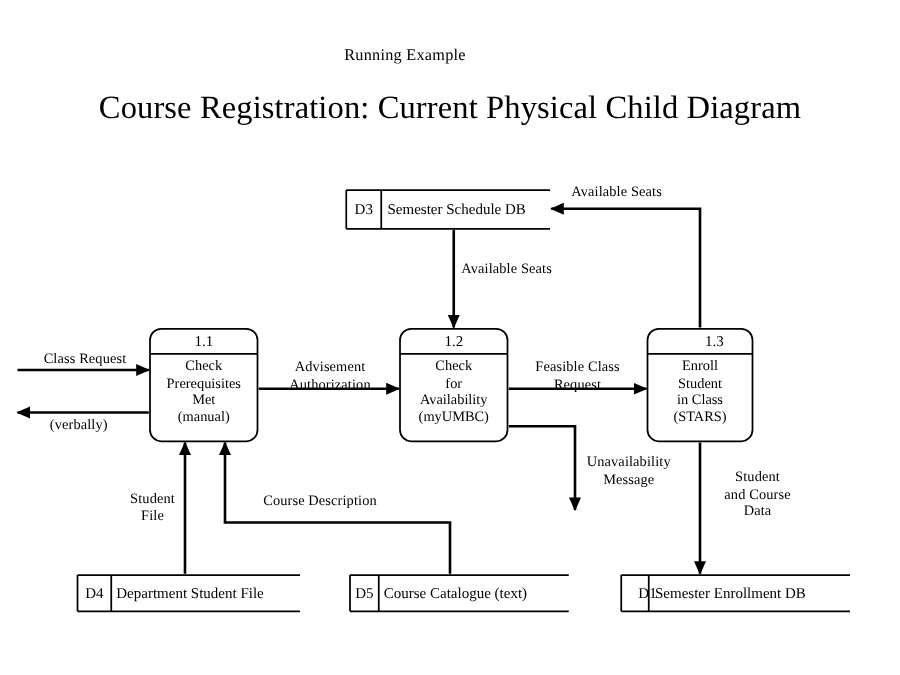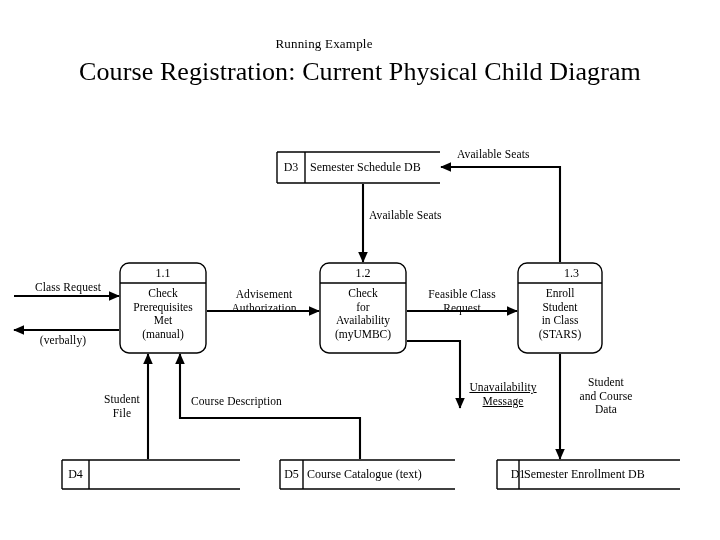--- a/index.html
+++ b/index.html
@@ -29,21 +29,21 @@
     top: 36px;
     width: 648px;
     text-align: center;
     font-size: 13px;
     line-height: 16px;
     letter-spacing: 0.2px;
   }
   .maintitle {
     position: absolute;
     left: 0;
-    top: 56px;
+    top: 70px;
     width: 720px;
     text-align: center;
     font-size: 26px;
     line-height: 32px;
     letter-spacing: 0.1px;
   }
 
   
   #dfd-canvas {
     position: absolute;
@@ -175,20 +175,21 @@
         <path d="M 560 354 L 560 459"></path>
 
       </g>
     </g>
   </svg>
 
   <div class="store-id" style="left:277px; top:160px; width:28px;">D3</div>
   <div class="store-name" style="left:310px; top:160px;">Semester Schedule DB</div>
 
   <div class="store-id" style="left:62px; top:467px; width:27px;">D4</div>
+  <div class="store-name" style="left:93px; top:467px;">Department Student File</div>
 
   <div class="store-id" style="left:280px; top:467px; width:23px;">D5</div>
   <div class="store-name" style="left:307px; top:467px;">Course Catalogue (text)</div>
 
   <div class="store-id" style="left:497px; top:467px; width:42px;">D1</div>
   <div class="store-name" style="left:524px; top:467px;">Semester Enrollment DB</div>
 
   <div class="proc-num" style="left:120px; top:266px; width:86px;">1.1</div>
   <div class="proc-body" style="left:118px; top:287px; width:90px;">
     <div>Check</div>
@@ -237,25 +238,25 @@
 
   <div class="lbl" style="left:457px; top:148px; width:100px; text-align:left;">
     <div>Available Seats</div>
   </div>
 
   <div class="lbl" style="left:96px; top:393px; width:52px;">
     <div>Student</div>
     <div>File</div>
   </div>
 
-  <div class="lbl" style="left:191px; top:395px; width:130px; text-align:left;">
+  <div class="lbl" style="left:191px; top:395px; width:130px; text-align:center;">
     <div>Course Description</div>
   </div>
 
-  <div class="lbl" style="left:455px; top:381px; width:96px;text-decoration:underline;">
+  <div class="lbl" style="left:455px; top:364px; width:96px;">
     <div>Unavailability</div>
     <div>Message</div>
   </div>
 
   <div class="lbl" style="left:566px; top:376px; width:80px;">
     <div>Student</div>
     <div>and Course</div>
     <div>Data</div>
   </div>
 

